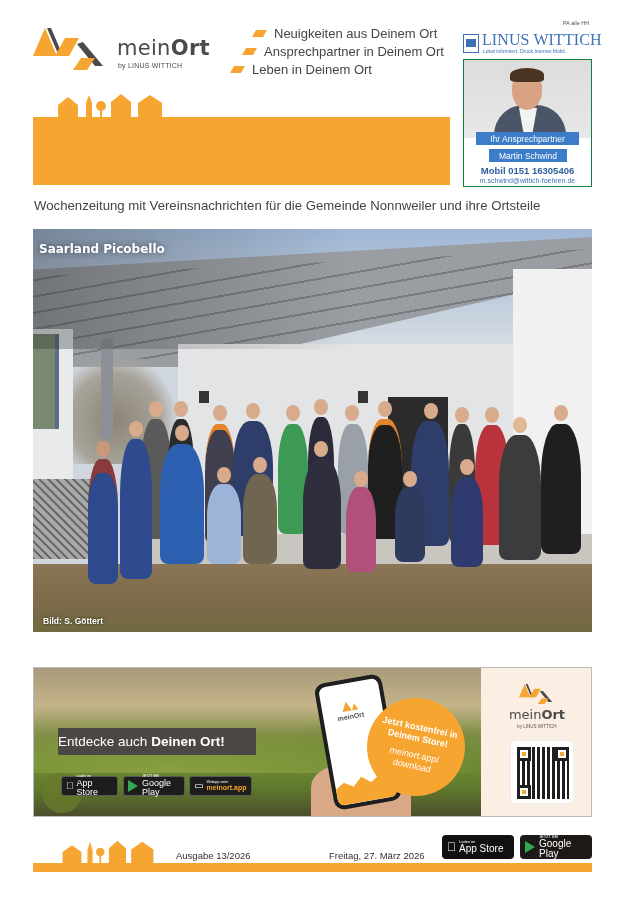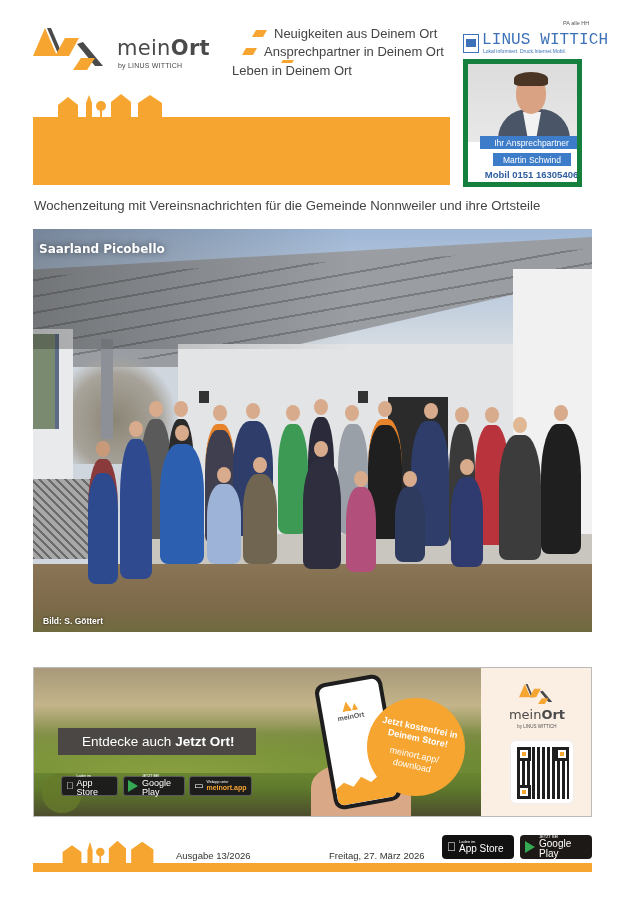--- a/index.html
+++ b/index.html
@@ -16,23 +16,23 @@
   
   .taglines { position: absolute; left: 232px; top: 24px; }
   .tagline { position: absolute; white-space: nowrap; font-size: 13px; color: #444; height: 18px; display: flex; align-items: center; }
   .tagline .mark { width: 11px; height: 7px; background: #f6a531; transform: skewX(-30deg); margin-right: 9px; display: inline-block; }
 
   
   .pa-label { position: absolute; left: 563px; top: 20px; font-size: 5.5px; color: #555; }
   .lw-logo { position: absolute; left: 463px; top: 33px; width: 132px; height: 22px; }
   .lw-box { position: absolute; left: 0; top: 1px; width: 16px; height: 19px; border: 1.5px solid #3d72b8; background: #fff; }
   .lw-box::after { content: ""; position: absolute; left: 2px; top: 4px; width: 10px; height: 8px; background: #3d72b8; }
-  .lw-name { position: absolute; left: 19px; top: -2px; font-family: Liberation Mono, monospace; font-size: 16px; color: #3d72b8; letter-spacing: 0.1px; white-space: nowrap; }
+  .lw-name { position: absolute; left: 19px; top: -2px; font-family: Liberation Serif, serif; font-size: 16px; color: #3d72b8; letter-spacing: 0.1px; white-space: nowrap; }
   .lw-sub { position: absolute; left: 20px; top: 15px; font-size: 5px; color: #3d72b8; white-space: nowrap; }
-  .contact-box { position: absolute; left: 463px; top: 59px; width: 119px; height: 128px; border: 5px solid #15803d; background: #ffffff; overflow: hidden; }
+  .contact-box { position: absolute; left: 463px; top: 59px; width: 129px; height: 128px; border: 1px solid #15803d; background: #ffffff; overflow: hidden; }
   .contact-photo { position: absolute; left: 0; top: 0; width: 127px; height: 78px; background: linear-gradient(180deg, #dcdcdc 0%, #e8e8e8 100%); overflow: hidden; }
   .contact-photo .suit { position: absolute; left: 30px; top: 45px; width: 72px; height: 45px; background: #4a5568; border-radius: 30px 30px 0 0; }
   .contact-photo .shirt { position: absolute; left: 55px; top: 48px; width: 18px; height: 30px; background: #f2f2f2; clip-path: polygon(0 0, 100% 0, 70% 100%, 30% 100%); }
   .contact-photo .face { position: absolute; left: 48px; top: 12px; width: 30px; height: 38px; background: #d9a383; border-radius: 45% 45% 50% 50%; }
   .contact-photo .hair { position: absolute; left: 46px; top: 8px; width: 34px; height: 14px; background: #4a3524; border-radius: 50% 50% 20% 20%; }
   .contact-tag { position: absolute; left: 12px; height: 13px; background: #3d7cc9; color: #fff; font-size: 8.5px; display: flex; align-items: center; justify-content: center; }
   .contact-tag.t1 { top: 72px; width: 103px; }
   .contact-tag.t2 { top: 89px; left: 25px; width: 78px; }
   .contact-phone { position: absolute; left: 0; top: 105px; width: 127px; text-align: center; font-size: 9.5px; font-weight: bold; color: #2f5f9e; }
   .contact-mail { position: absolute; left: 0; top: 117px; width: 127px; text-align: center; font-size: 7px; color: #3d72b8; }
@@ -71,21 +71,21 @@
   .hero-title { position: absolute; left: 6px; top: 13px; font-family: "DejaVu Sans", sans-serif; font-weight: bold; font-size: 12px; color: #fff; text-shadow: 0 0 6px rgba(0,0,0,0.55); white-space: nowrap; }
   .hero-text { position: absolute; left: 6px; top: 55px; width: 300px; font-size: 13px; line-height: 20px; color: #fff; text-shadow: 0 0 5px rgba(0,0,0,0.7); }
   .hero-credit { position: absolute; left: 10px; top: 387px; font-size: 8.5px; font-weight: bold; color: #fff; text-shadow: 0 0 3px rgba(0,0,0,0.7); }
 
   
   .ad { position: absolute; left: 33px; top: 667px; width: 559px; height: 150px; border: 1px solid #bbb; overflow: hidden; }
   .ad .bg { position: absolute; left: 0; top: 0; width: 447px; height: 150px; background: linear-gradient(180deg, #a89a7a 0%, #c4b48a 25%, #7f8d45 45%, #6e8a33 65%, #5f7a2b 80%, #4b4a2e 100%); }
   .ad .hills { position: absolute; left: 0; top: 55px; width: 447px; height: 50px; background: radial-gradient(ellipse at 30% 100%, #8aa040 0%, transparent 70%), radial-gradient(ellipse at 80% 100%, #6f8a35 0%, transparent 70%); }
   .ad .tree { position: absolute; left: 8px; top: 105px; width: 40px; height: 40px; border-radius: 50%; background: #667a2a; opacity: 0.8; }
   .ad-headline { position: absolute; left: 16px; top: 23px; width: 212px; height: 38px; background: #f6a531; color: #fff; font-family: "DejaVu Sans", sans-serif; font-weight: bold; font-size: 23px; display: flex; align-items: center; padding-left: 12px; white-space: nowrap; }
-  .ad-sub { position: absolute; left: 24px; top: 60px; width: 198px; height: 27px; background: #4a4744; color: #fff; font-size: 13.5px; display: flex; align-items: center; padding-left: 24px; white-space: nowrap; }
+  .ad-sub { position: absolute; left: 24px; top: 60px; width: 198px; height: 27px; background: #4a4744; color: #fff; font-size: 13.5px; display: flex; align-items: center; padding-left: 0; white-space: nowrap; }
   .ad-sub b { margin-left: 4px; }
   .store-btn { position: absolute; height: 20px; background: #1d1d1b; border: 1px solid #5a5a5a; border-radius: 3px; color: #fff; display: flex; align-items: center; padding: 0 4px; }
   .store-btn .ico { font-size: 10px; margin-right: 3px; line-height: 1; }
   .store-btn .txt { display: flex; flex-direction: column; line-height: 1; }
   .store-btn .small { font-size: 3.5px; }
   .store-btn .big { font-size: 9px; }
   .store-btn.web .big { color: #f6a531; font-size: 7px; font-weight: bold; }
   .play-tri { width: 0; height: 0; border-top: 6px solid transparent; border-bottom: 6px solid transparent; border-left: 10px solid #34a853; margin-right: 4px; position: relative; }
   .phone { position: absolute; left: 290px; top: 10px; width: 68px; height: 128px; background: #1e1e1e; border-radius: 10px; transform: rotate(-10deg); }
   .phone .screen { position: absolute; left: 4px; top: 4px; width: 60px; height: 120px; background: #ffffff; border-radius: 7px; overflow: hidden; }
@@ -137,21 +137,21 @@
 
 <div class="taglines">
   <div class="tagline" style="left:22px; top:0px;">
       <span class="mark"></span>
       <span>Neuigkeiten aus Deinem Ort</span>
     </div>
   <div class="tagline" style="left:12px; top:18px;">
       <span class="mark"></span>
       <span>Ansprechpartner in Deinem Ort</span>
     </div>
-  <div class="tagline" style="left:0px; top:36px;flex-direction:column;">
+  <div class="tagline" style="left:0px; top:36px;">
       <span class="mark"></span>
       <span>Leben in Deinem Ort</span>
     </div>
 </div>
 
 <div class="pa-label">PA alle HH</div>
 <div class="lw-logo">
   <div class="lw-box"></div>
   <div class="lw-name">LINUS WITTICH</div>
   <div class="lw-sub">Lokal informiert. Druck.Internet.Mobil.</div>
@@ -251,21 +251,21 @@
   <div class="hero-title">Saarland Picobello</div>
   <div class="hero-credit">Bild: S. Göttert</div>
 </div>
 
 <div class="ad">
   <div class="bg"></div>
   <div class="hills"></div>
   <div class="tree"></div>
   <div class="ad-sub">
       <span>Entdecke auch</span>
-      <b>Jetzt Ort!</b>
+      <b>Deinen Ort!</b>
     </div>
 
   <div class="store-btn" style="left:27px; top:108px; width:57px;">
     <span class="ico"></span>
     <span class="txt">
         <span class="small">Laden im</span>
         <span class="big">App Store</span>
       </span>
   </div>
   <div class="store-btn" style="left:89px; top:108px; width:62px;">

